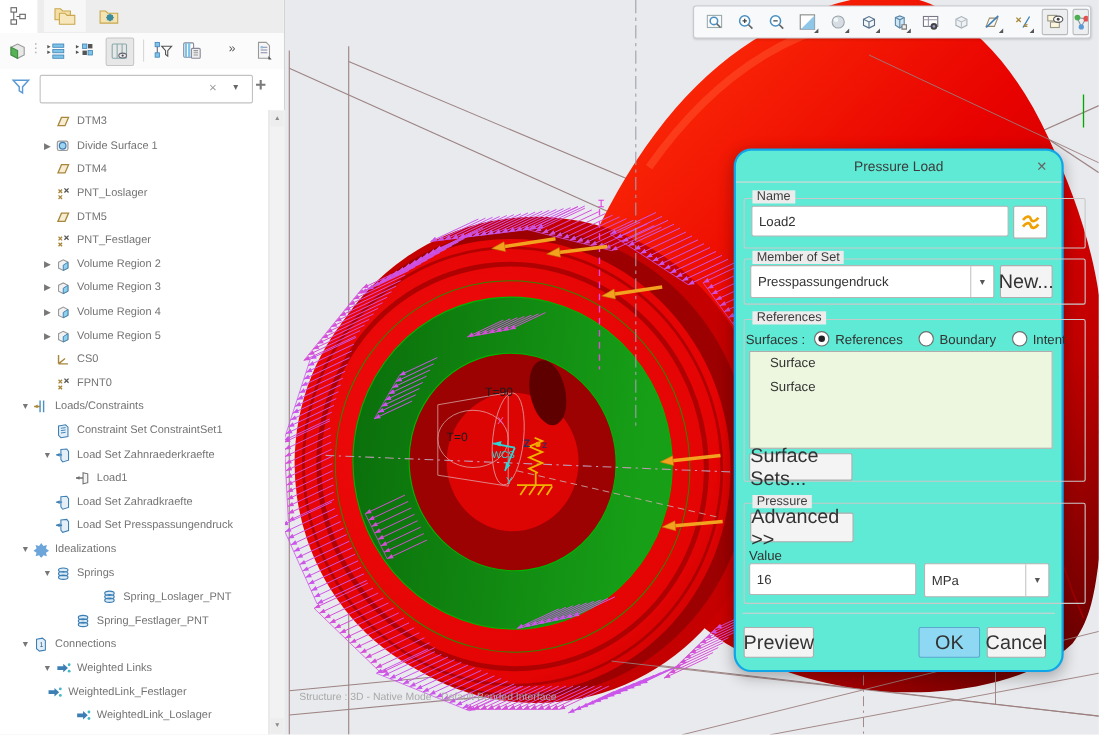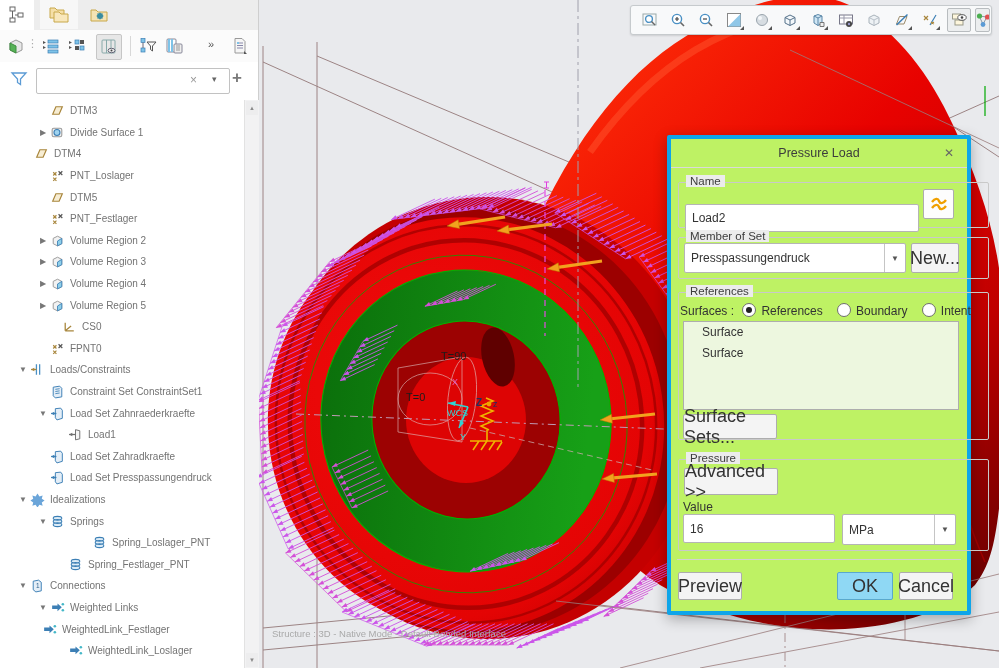--- a/index.html
+++ b/index.html
@@ -31,21 +31,21 @@
   .sbtn{position:absolute;left:1px;width:12px;height:14px;background:#ededee;color:#8a8a8a;font-size:6px;display:flex;align-items:center;justify-content:center;}
   
   #scene{position:absolute;left:258px;top:0;width:741px;height:668px;}
   #status{position:absolute;left:272px;top:628px;font-size:9.5px;color:#a9a9a9;}
   
   #gtoolbar{position:absolute;left:630px;top:5px;width:360px;height:28px;background:#f8f9fa;border:1px solid #c6cacd;border-radius:3px;box-shadow:0 1px 2px rgba(0,0,0,.12);}
   .gbtn{position:absolute;top:3px;width:22px;height:22px;display:flex;align-items:center;justify-content:center;border-radius:2px;}
   .gbtn.pressed{background:#eceeef;border:1px solid #b8bcbf;top:2px;}
   .corner{position:absolute;right:1px;bottom:1px;width:0;height:0;border-left:4px solid transparent;border-bottom:4px solid #555;}
   
-  #dialog{position:absolute;left:667px;top:135px;width:296px;height:472px;background:#bef264;border:4px solid #0ea5e9;border-radius:2px;box-shadow:0 4px 14px rgba(0,0,0,.30);font-size:12px;color:#333;}
+  #dialog{position:absolute;left:667px;top:135px;width:296px;height:472px;background:#5eead4;border:2px solid #0ea5e9;border-radius:16px;box-shadow:0 4px 14px rgba(0,0,0,.30);font-size:12px;color:#333;}
   #dlg-title{position:absolute;left:0;top:0;width:100%;height:28px;text-align:center;line-height:28px;font-size:12.5px;color:#3c3c3c;border-bottom:1px solid #dadada;}
   #dlg-close{position:absolute;right:10px;top:6px;width:16px;height:16px;text-align:center;line-height:16px;color:#666;font-size:12px;}
   .group{position:absolute;border:1px solid #c9c9c9;border-radius:2px;padding-left:28px;}
   .glabel{position:absolute;top:-8px;left:7px;background:#ececec;padding:0 4px;font-size:11.5px;color:#3d3d3d;}
   .dinput{position:absolute;background:#fff;border:1px solid #b5b5b5;border-radius:2px;font-size:12px;color:#333;padding:0 6px;font-family:"Liberation Sans",sans-serif;outline:none;}
   .combo{position:absolute;background:#fff;border:1px solid #b5b5b5;border-radius:2px;display:flex;align-items:center;}
   .combo .val{flex:1;padding-left:6px;font-size:12px;color:#333;}
   .combo .arr{width:20px;height:100%;border-left:1px solid #c5c5c5;display:flex;align-items:center;justify-content:center;font-size:8px;color:#555;}
   .btn{position:absolute;background:#f4f4f4;border:1px solid #adadad;border-radius:2px;font-size:18px;color:#333;display:flex;align-items:center;justify-content:center;}
   .btn.ok{background:#8fd8f4;border-color:#5aa8cc;}
@@ -883,21 +883,21 @@
           </svg>
           <span class="tlabel">DTM3</span>
         </div>
         <div class="trow" style="padding-left: 36px;">
           <span class="tarrow">▶</span>
           <svg class="ticon">
             <use href="#sym-divide-surface"></use>
           </svg>
           <span class="tlabel">Divide Surface 1</span>
         </div>
-        <div class="trow" style="padding-left: 20px;">
+        <div class="trow" style="padding-left: 36px;">
           <span class="tarrow"></span>
           <svg class="ticon">
             <use href="#sym-datum-plane"></use>
           </svg>
           <span class="tlabel">DTM4</span>
         </div>
         <div class="trow" style="padding-left: 36px;">
           <span class="tarrow"></span>
           <svg class="ticon">
             <use href="#sym-points"></use>
@@ -939,21 +939,21 @@
           </svg>
           <span class="tlabel">Volume Region 4</span>
         </div>
         <div class="trow" style="padding-left: 36px;">
           <span class="tarrow">▶</span>
           <svg class="ticon">
             <use href="#sym-volume"></use>
           </svg>
           <span class="tlabel">Volume Region 5</span>
         </div>
-        <div class="trow" style="padding-left: 48px;">
+        <div class="trow" style="padding-left: 36px;">
           <span class="tarrow"></span>
           <svg class="ticon">
             <use href="#sym-csys"></use>
           </svg>
           <span class="tlabel">CS0</span>
         </div>
         <div class="trow" style="padding-left: 36px;">
           <span class="tarrow"></span>
           <svg class="ticon">
             <use href="#sym-points"></use>
@@ -1064,21 +1064,21 @@
       <div class="sbtn" style="bottom:1px">▼</div>
     </div>
   </div>
 
   <div id="dialog">
     <div id="dlg-title">Pressure Load</div>
     <div id="dlg-close">✕</div>
 
     <div class="group" style="left:7px;top:43px;width:281px;height:44px">
       <span class="glabel">Name</span>
-      <input class="dinput" style="left: 6px; top: 6px; width: 220px; height: 26px; margin-top: 15px;" value="Load2">
+      <input class="dinput" style="left: 6px; top: 6px; width: 220px; height: 26px;" value="Load2">
       <div class="orangebtn" style="left:244px;top:6px;width:29px;height:28px">
         <svg width="18" height="14">
             <path d="M2,5 C5,1 8,1 9,4 C10,7 13,7 16,3 M2,11 C5,7 8,7 9,10 C10,13 13,13 16,9" stroke="#f0a000" stroke-width="2.4" fill="none"></path>
           </svg>
       </div>
     </div>
 
     <div class="group" style="left:7px;top:98px;width:281px;height:40px">
       <span class="glabel">Member of Set</span>
       <div class="combo" style="left:5px;top:5px;width:220px;height:28px">

